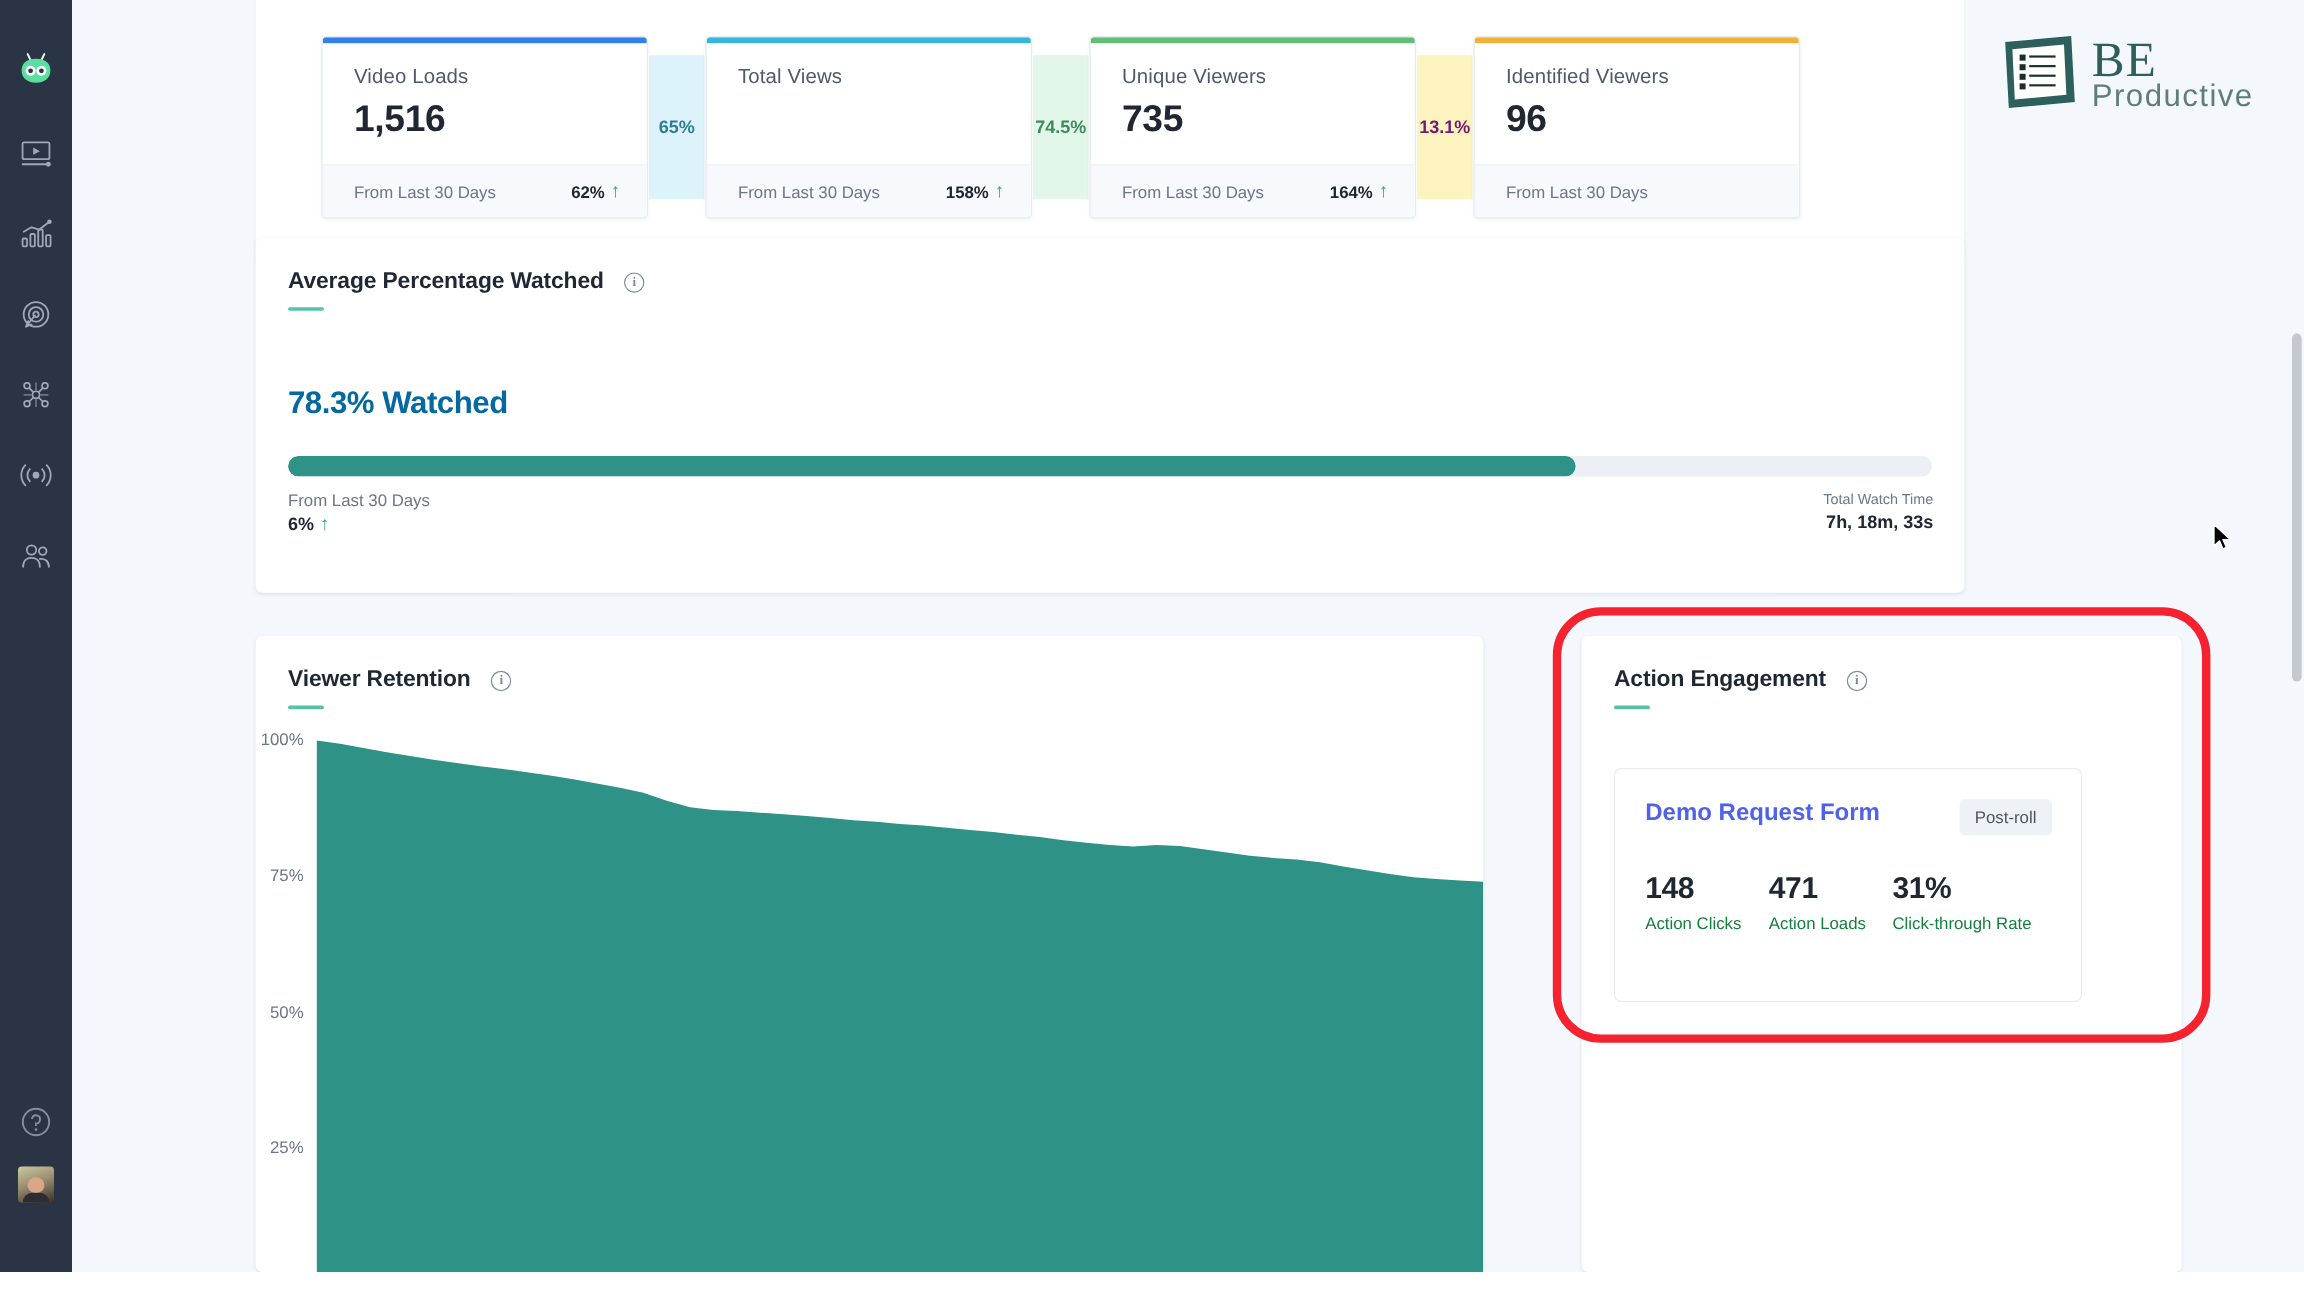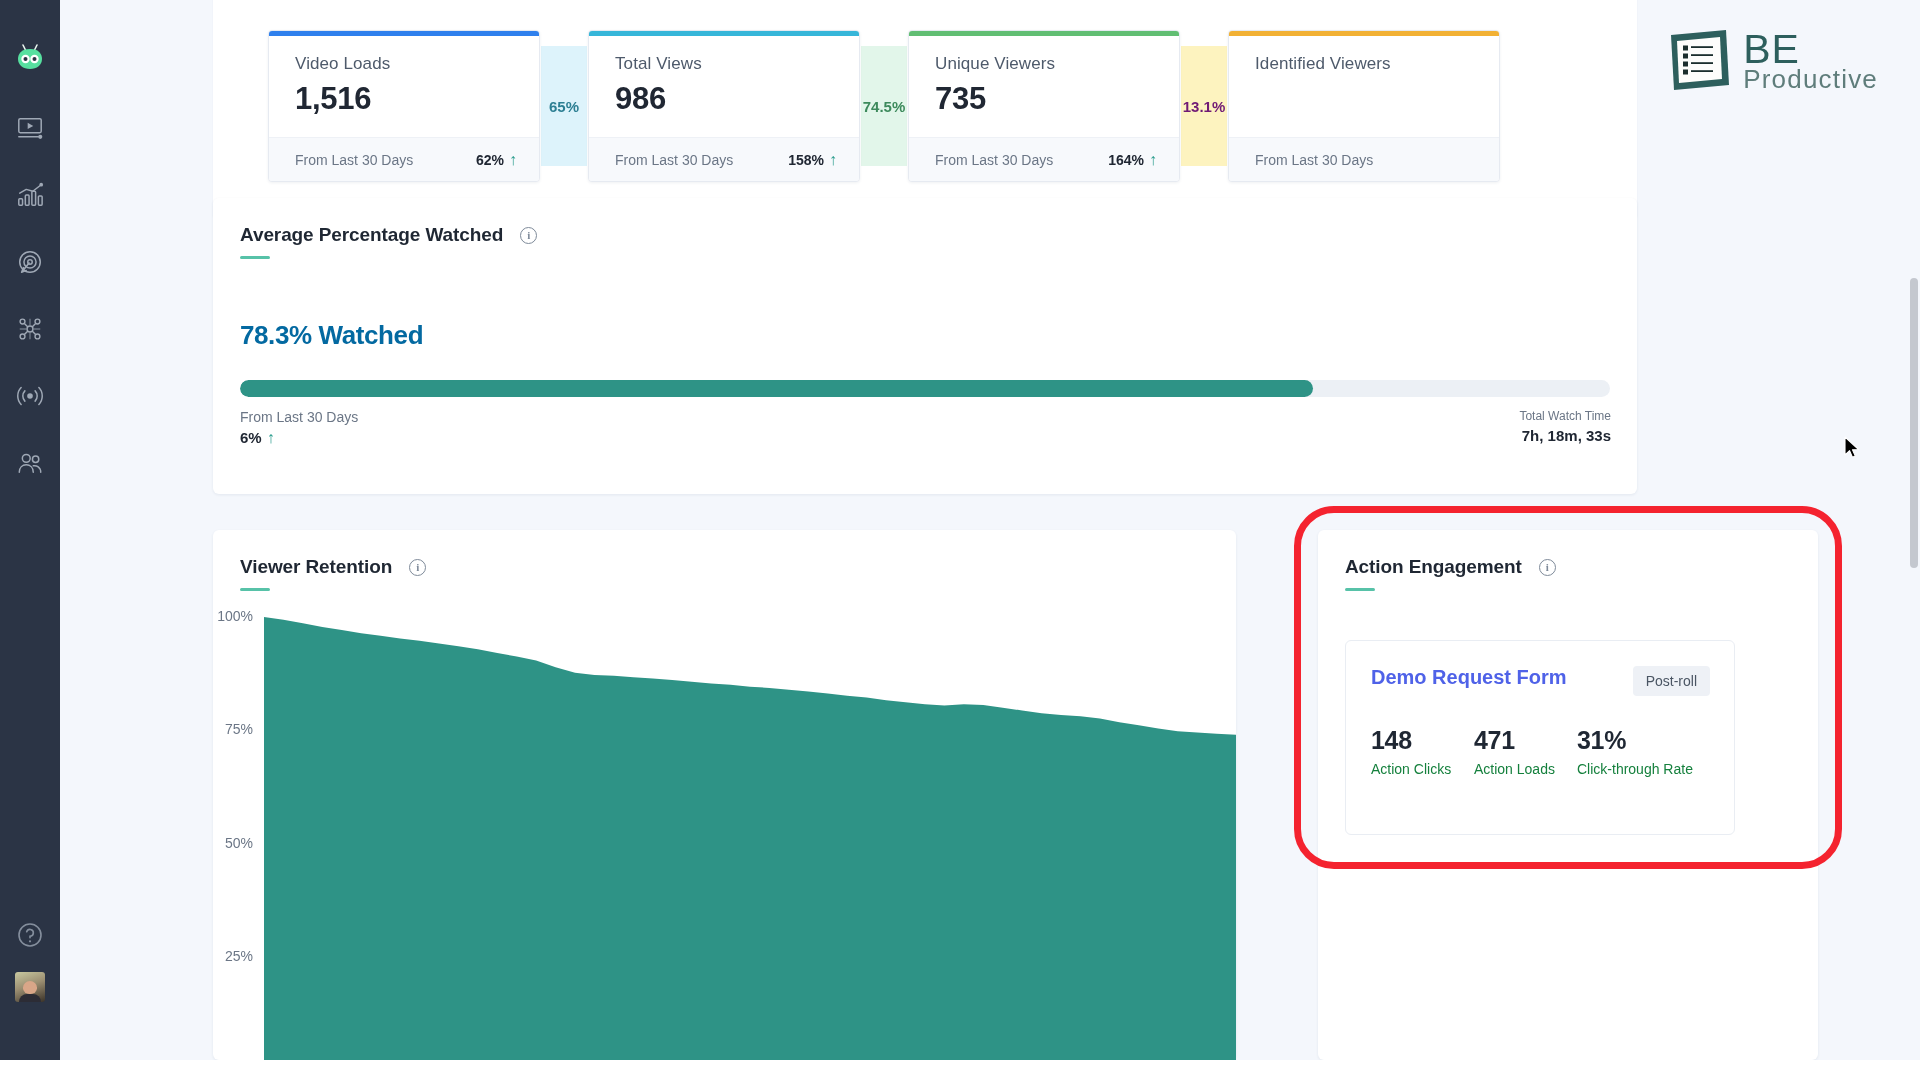--- a/index.html
+++ b/index.html
@@ -108,21 +108,21 @@
 
   
   .logo-box {
     position:absolute; right: 42px; top: 28px;
     display:flex; align-items:center; gap: 10px; z-index: 30;
   }
   .logo-mark {
     width: 66px; height: 64px; position:relative;
   }
   .logo-text { display:flex; flex-direction:column; line-height:1; }
-  .logo-be { font-size: 41px; color:#2d5f5d; letter-spacing:1px; font-family:Liberation Sans, sans-serif; font-weight:400; }
+  .logo-be { font-size: 41px; color:#2d5f5d; letter-spacing:1px; font-family:Liberation Serif, serif; font-weight:400; }
   .logo-pro { font-size: 26px; color:#5f7d7b; letter-spacing:1.2px; margin-top:-4px; }
 
   
   .card {
     background:#ffffff; border-radius:6px;
     box-shadow: 0 1px 3px rgba(30,50,90,.08);
     position:absolute;
   }
   .card-title {
     font-size: 19px; font-weight: 700; color:#1f2733; letter-spacing:-.1px;
@@ -314,21 +314,20 @@
           </div>
         </div>
 
         <div class="kpi-conn conn-blue">
           <span>65%</span>
         </div>
 
         <div class="kpi-card">
           <div class="bar" style="background:#36b6d9"></div>
           <div class="kpi-label">Total Views</div>
-          <div class="kpi-value">986</div>
           <div class="kpi-foot">
             <span class="from">From Last 30 Days</span>
             <span class="delta">
               <span>158%</span>
               <span class="arrow-up">↑</span>
             </span>
           </div>
         </div>
 
         <div class="kpi-conn conn-green">
@@ -348,20 +347,21 @@
           </div>
         </div>
 
         <div class="kpi-conn conn-amber">
           <span>13.1%</span>
         </div>
 
         <div class="kpi-card">
           <div class="bar" style="background:#f2b134"></div>
           <div class="kpi-label">Identified Viewers</div>
+          <div class="kpi-value">96</div>
           <div class="kpi-foot">
             <span class="from">From Last 30 Days</span>
           </div>
         </div>
 
       </div>
     </section>
 
     <section class="card apw">
       <div class="apw-head">

